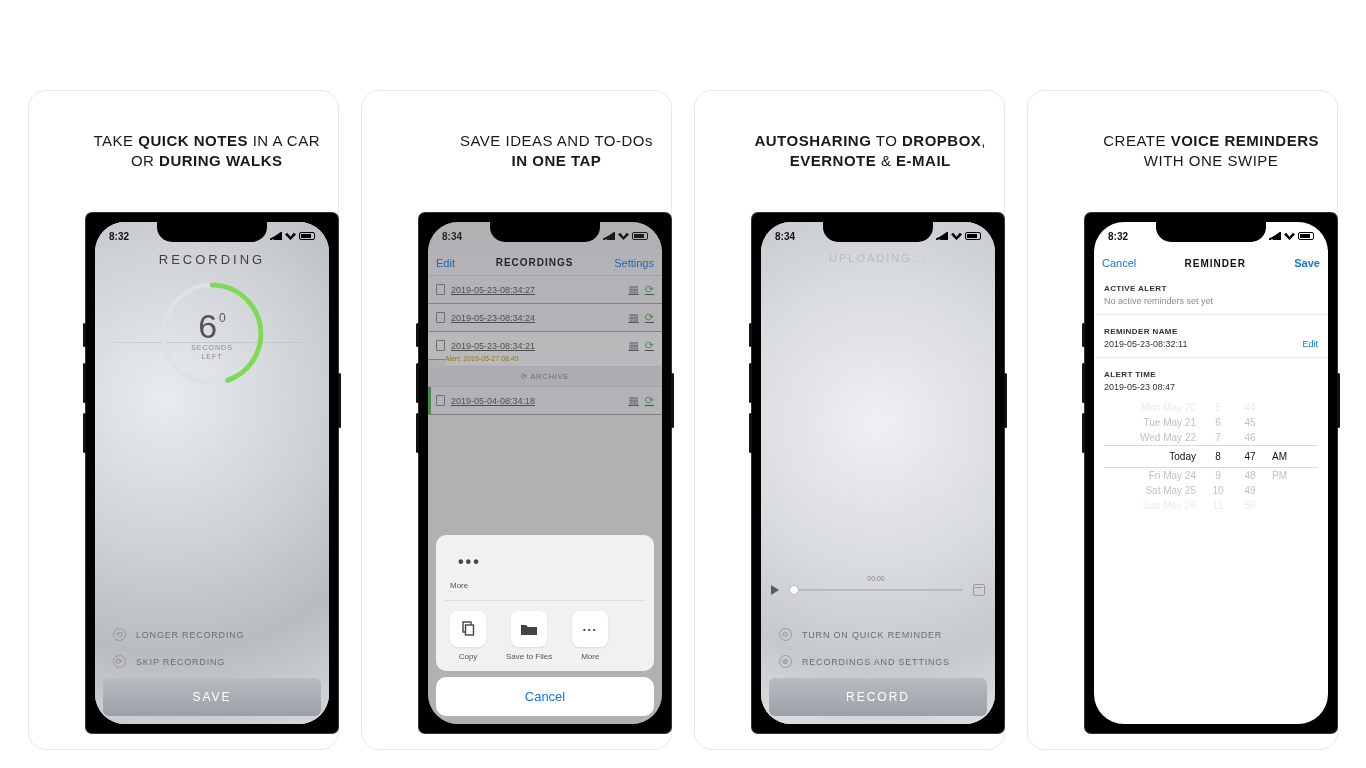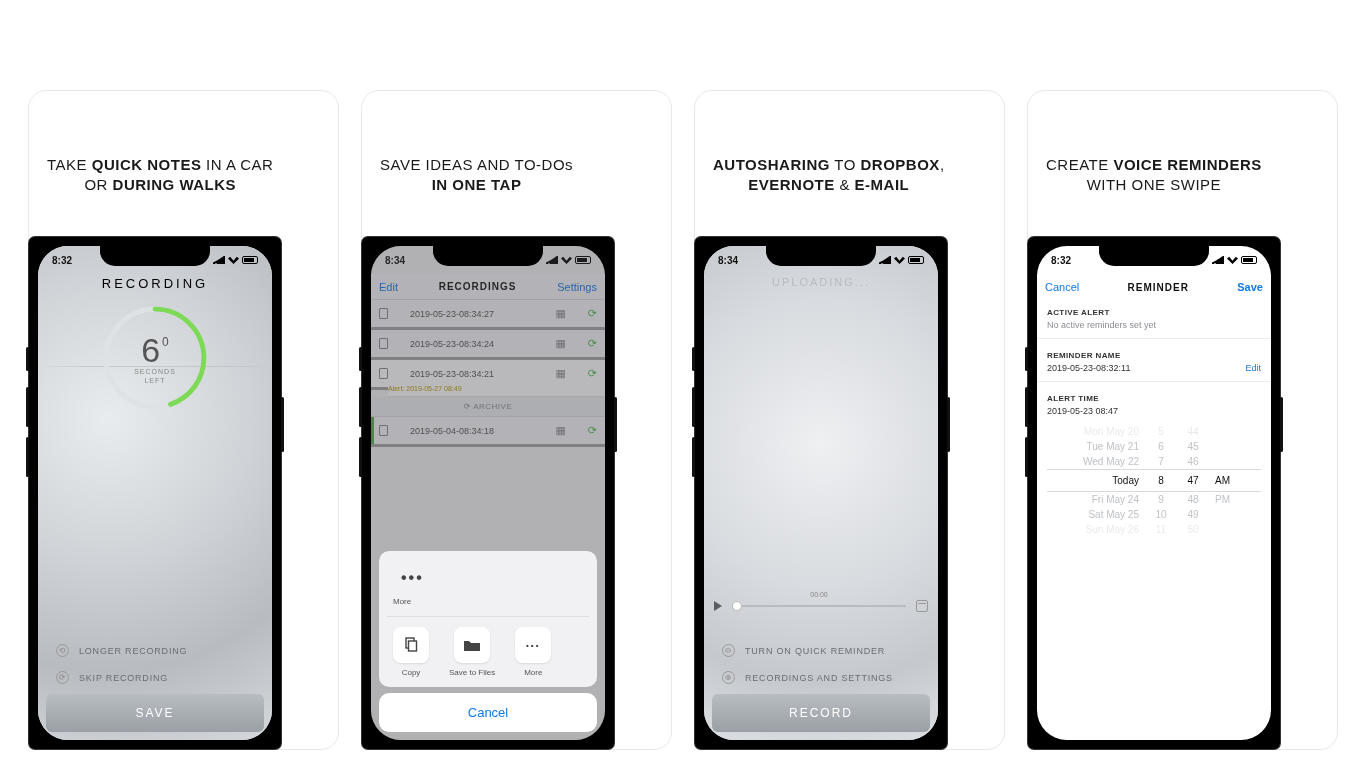--- a/index.html
+++ b/index.html
@@ -16,22 +16,22 @@
     padding: 90px 28px 10px 28px;
   }
   .card {
     width: 312px;
     height: 660px;
     border: 1px solid #e8e8e8;
     border-radius: 18px;
     background: #ffffff;
     display: flex;
     flex-direction: column;
-    align-items: flex-start;
-    padding-top: 64px;
+    align-items: flex-end;
+    padding-top: 40px;
     position: relative;
   }
   .caption {
     text-align: center;
     font-size: 15px;
     letter-spacing: 0.5px;
     color: #1a1a1a;
     line-height: 1.35;
     font-weight: 300;
     margin-bottom: 40px;
@@ -94,21 +94,21 @@
   .sig{ width:12px; height:8px; clip-path: polygon(0 80%,20% 80%,20% 100%,0 100%,0 80%, 30% 60%,50% 60%,50% 100%,30% 100%,30% 60%, 60% 30%,80% 30%,80% 100%,60% 100%,60% 30%, 90% 0,100% 0,100% 100%,90% 100% );}
   .wifi{ width:11px;height:8px; clip-path: polygon(50% 100%,0 30%,20% 10%,50% 60%,80% 10%,100% 30%);}
   .batt{ width:16px;height:8px;border:1px solid #000;border-radius:2px;position:relative;background:transparent;}
   .batt:after{content:"";position:absolute;left:1px;top:1px;bottom:1px;width:70%;background:#000;}
 
   
   .bgblur {
     position:absolute; inset:0;
     background: radial-gradient(circle at 30% 35%, #e8ecee 0%, #cfd3d7 40%, #b8bcc1 70%, #d5d8db 100%);
   }
-  .s1-title{ text-align:center; font-size:13px; letter-spacing:3px; color:#000000; font-weight:300; margin-top:2px;}
+  .s1-title{ text-align:center; font-size:13px; letter-spacing:3px; color:#404040; font-weight:300; margin-top:2px;}
   .ring-wrap{ display:flex; flex-direction:column; align-items:center; margin-top:12px;}
   .ring{ width:110px; height:110px; position:relative;}
   .ring svg{ width:100%; height:100%; transform: rotate(-90deg);}
   .ring-inner{
     position:absolute; inset:0; display:flex; flex-direction:column; align-items:center; justify-content:center;
   }
   .ring-secs{ font-size:34px; font-weight:200; color:#555; display:flex; align-items:flex-start;}
   .ring-secs sup{ font-size:12px; margin-top:4px; margin-left:2px;}
   .ring-lbl{ font-size:7px; letter-spacing:1px; color:#888; text-align:center; line-height:1.2; margin-top:-2px;}
   .waveline{
@@ -141,22 +141,22 @@
   .navbar{
     height:26px; display:flex; align-items:center; justify-content:space-between;
     padding:0 8px; font-size:11px; color:#1279e8; background:#f6f6f8; border-bottom:1px solid #dcdcdf;
   }
   .navbar .title{ color:#111; font-weight:600; font-size:10px; letter-spacing:1px;}
   .section-hdr{
     text-align:center; font-size:8px; color:#8a8d92; padding:5px 0; background:#ecedef;
     border-bottom:1px solid #dcdcdf; letter-spacing:0.5px;
   }
   .rec-row{
-    display:flex; align-items:center; padding:7px 8px; gap:22px;
-    background:#f6f6f8; border-bottom:3px solid #a3a3a3; font-size:9px; color:#555;
+    display:flex; align-items:center; padding:7px 8px; gap:6px;
+    background:#f6f6f8; border-bottom:1px solid #a3a3a3; font-size:9px; color:#555;text-decoration:underline;
   }
   .rec-row .doc{ width:9px;height:11px;border:1px solid #888;border-radius:1px;}
   .rec-row .name{ flex:1;}
   .rec-row .cal,.rec-row .up{ color:#8a8d92; font-size:11px;}
   .rec-row .up{ color:#4bb24b;}
   .rec-row.sel{ background:#fff;}
   .rec-sub{ font-size:7px; color:#b59a00; margin-left:17px; margin-top:-5px; padding-bottom:4px; background:#fff; border-bottom:1px solid #e2e3e6;}
   .left-bar{ position:absolute; left:0; top:0; bottom:0; width:3px; background:#4bb24b;}
   .action-sheet{
     position:absolute; left:8px; right:8px; bottom:8px;

